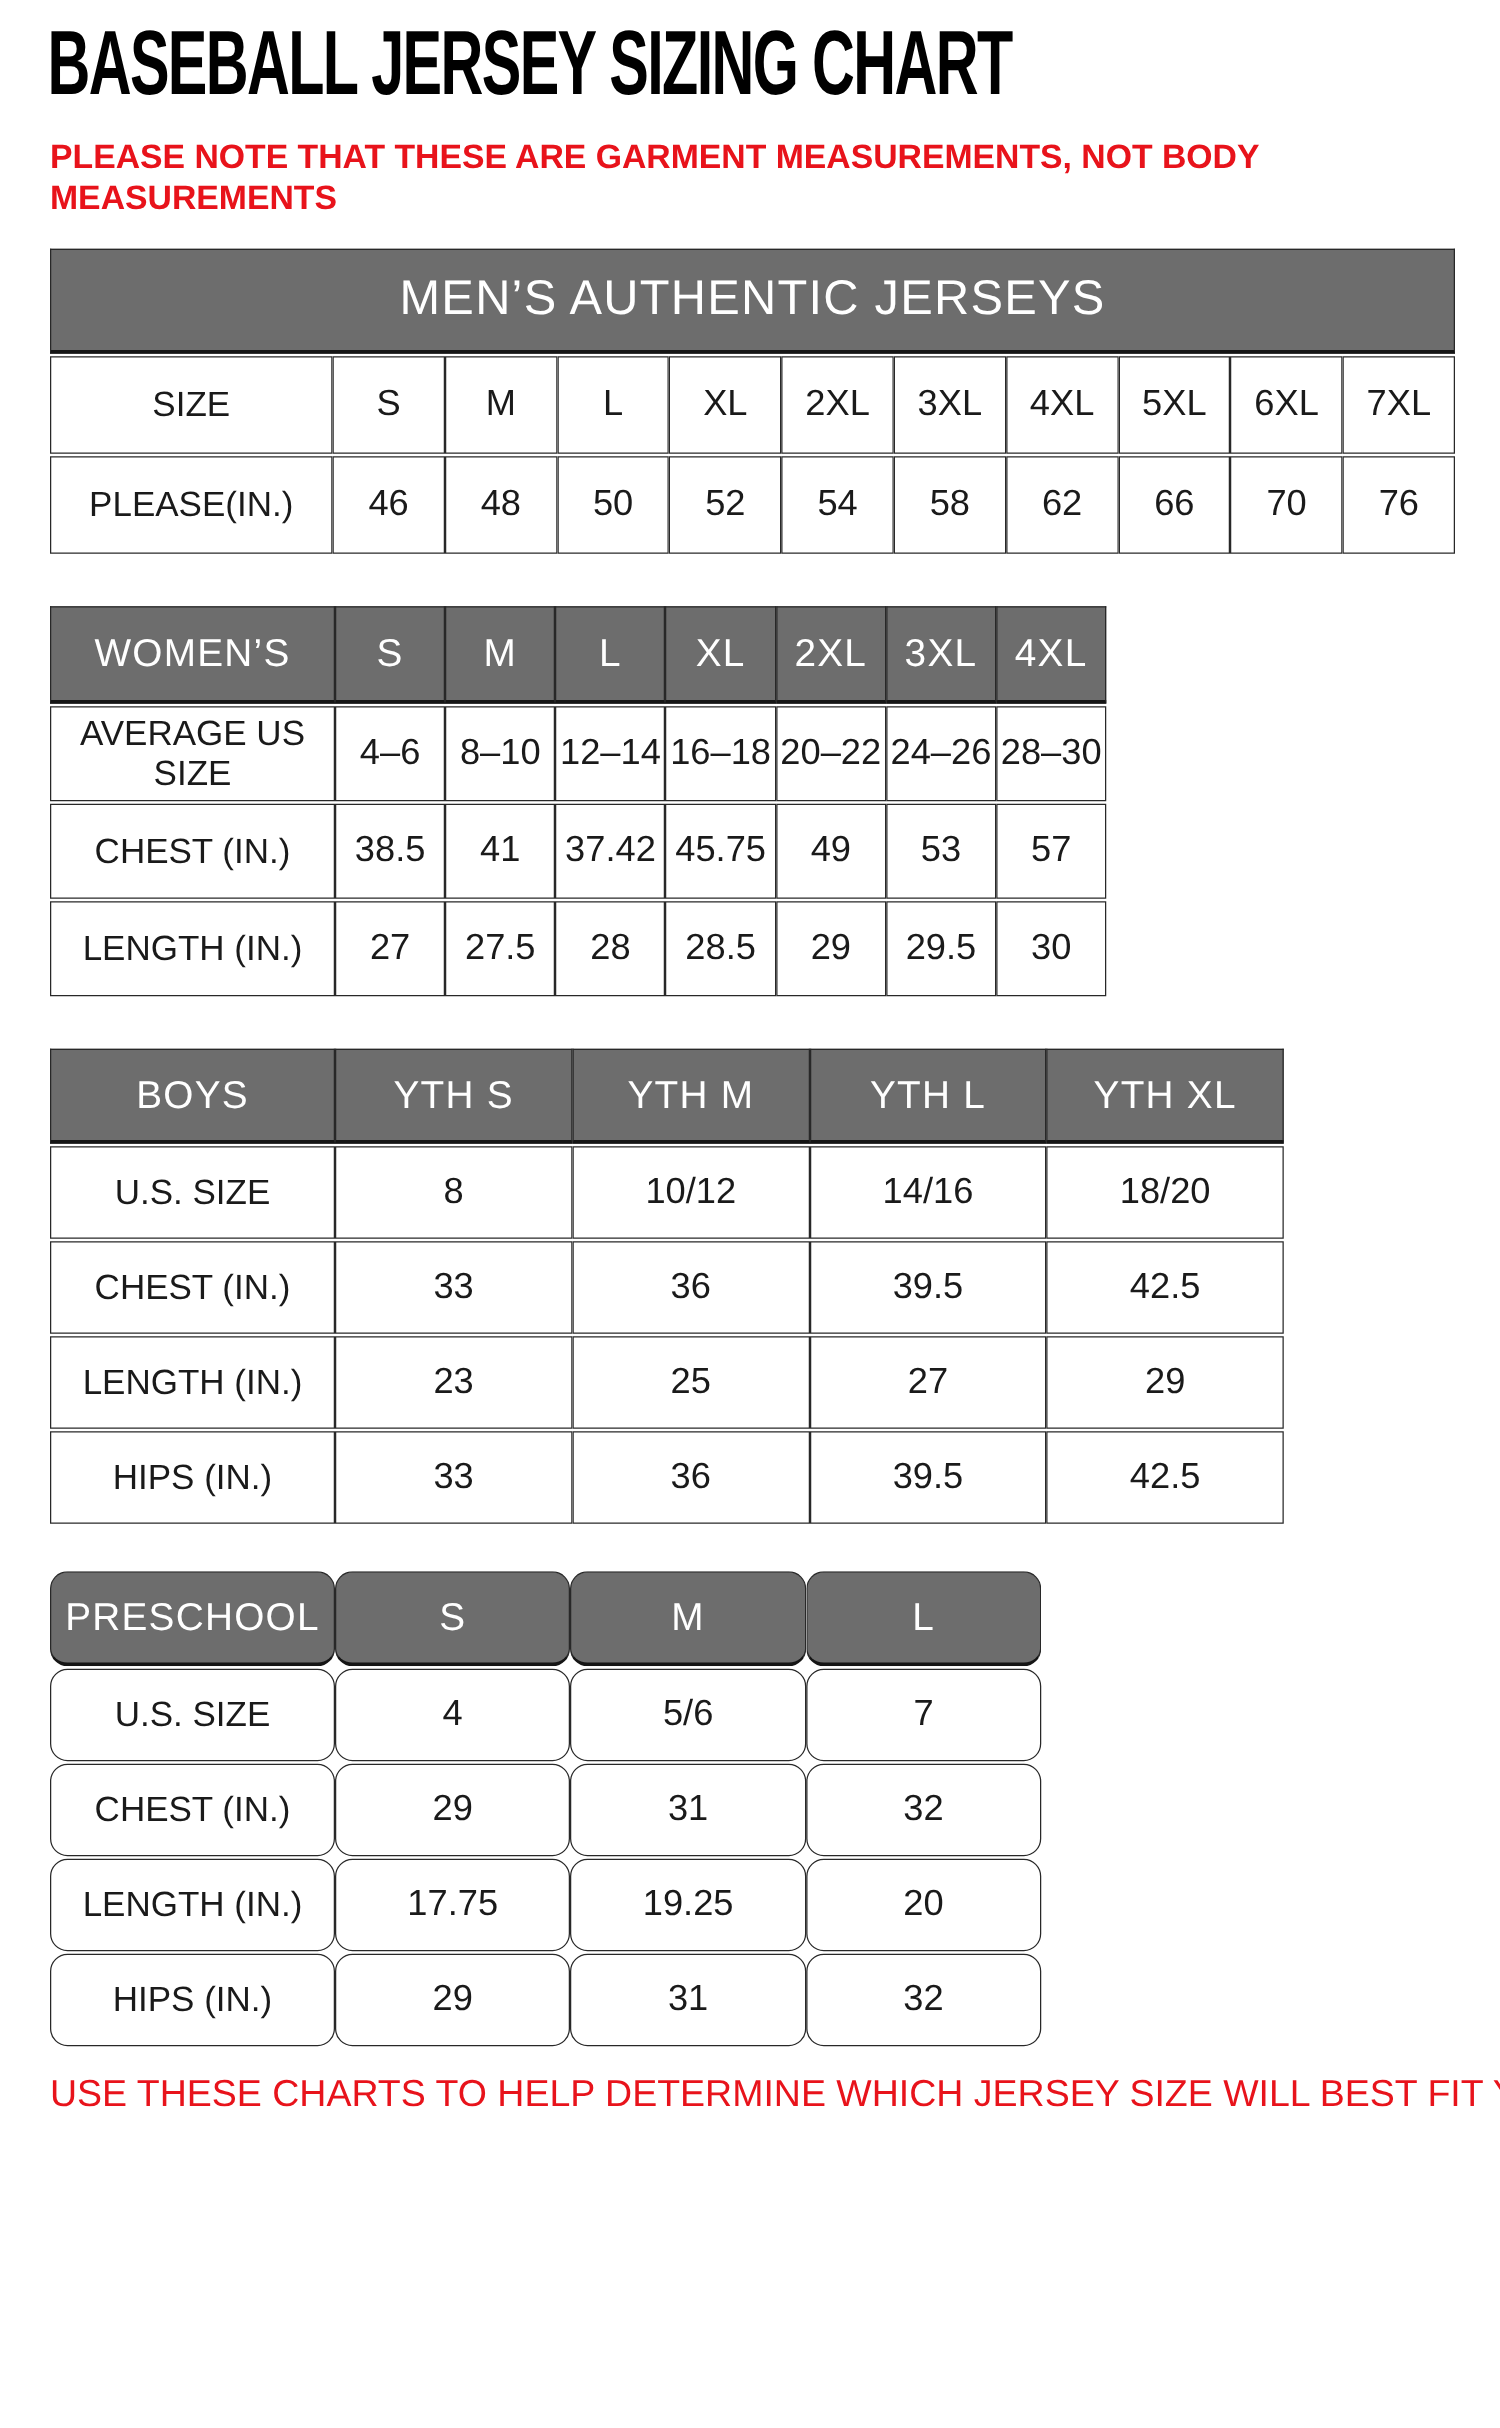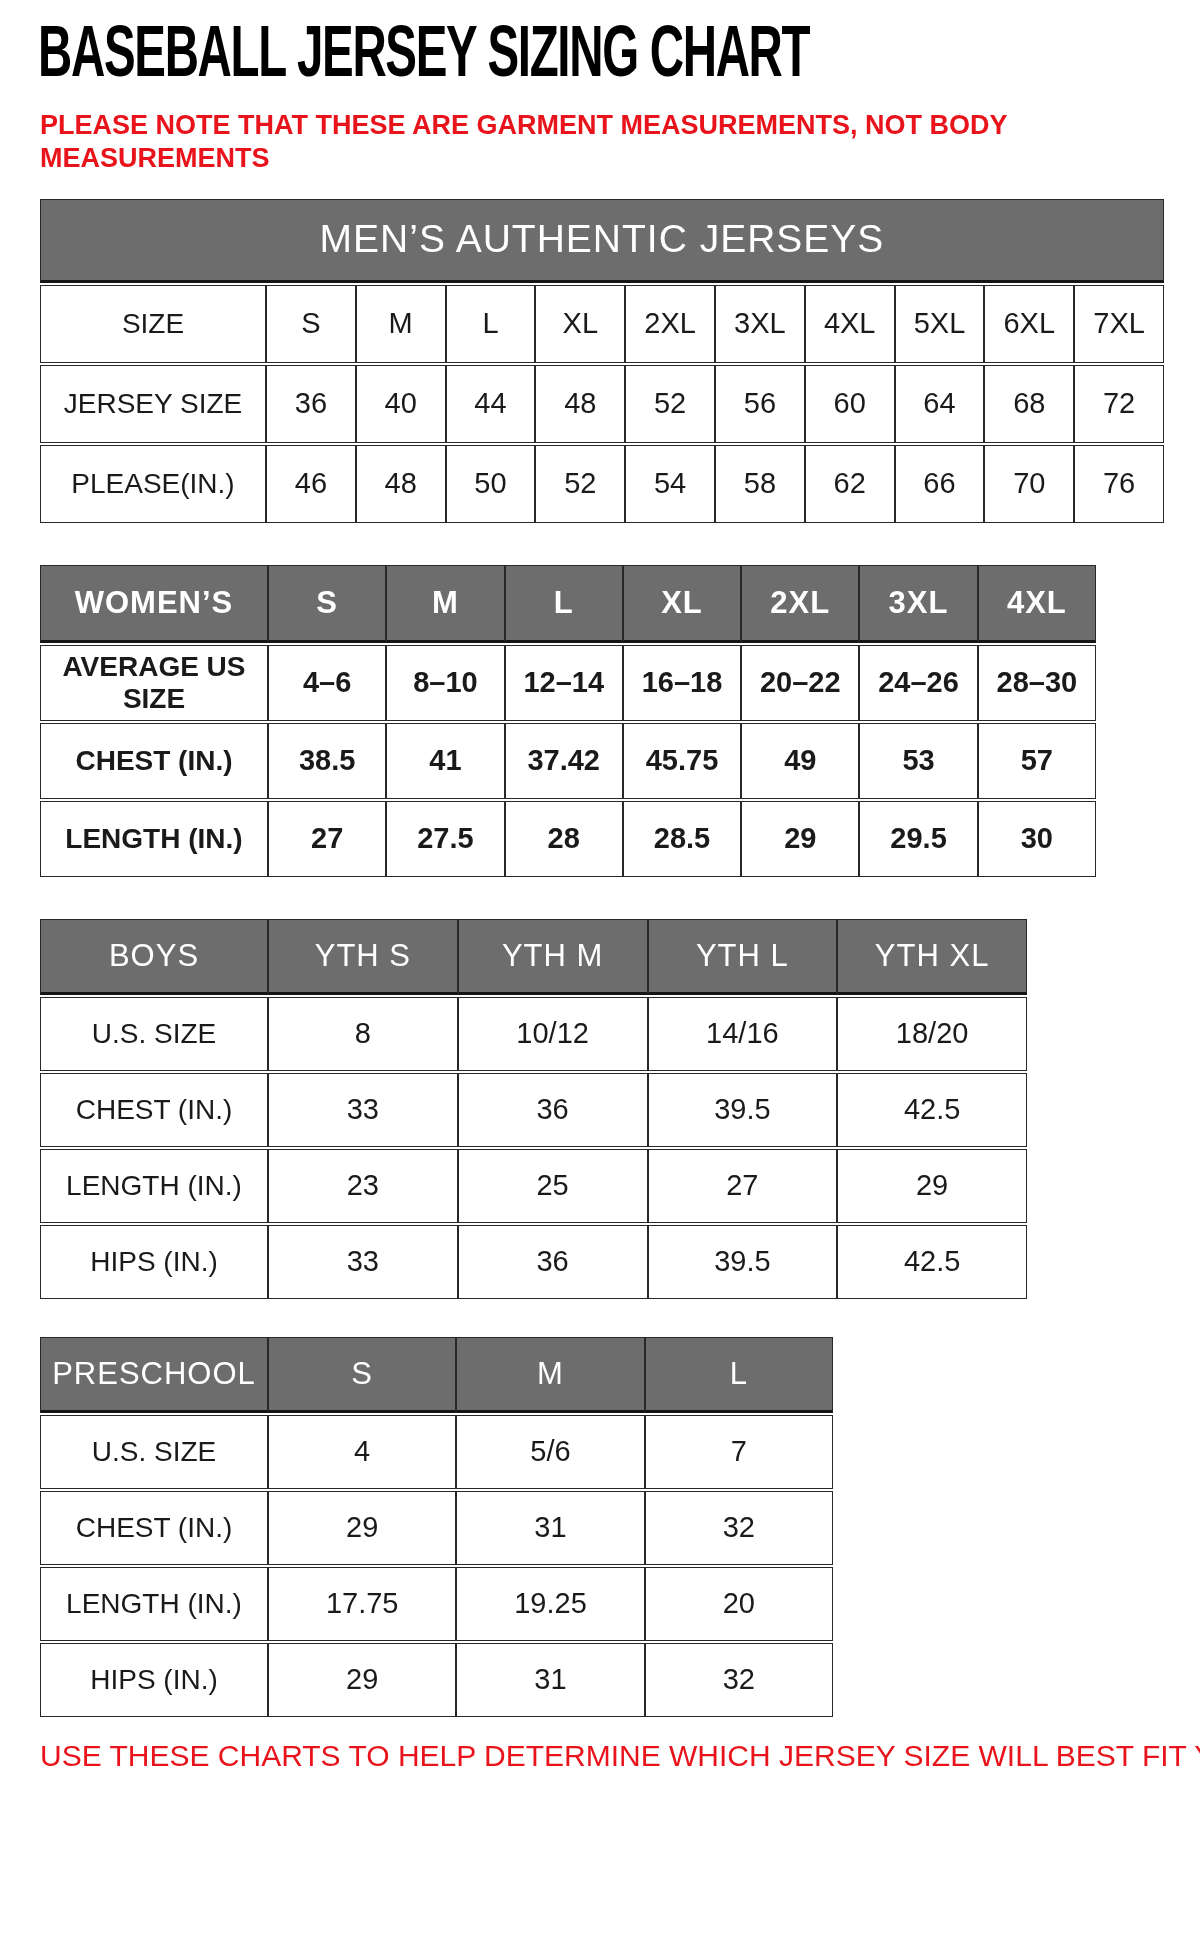--- a/index.html
+++ b/index.html
@@ -70,28 +70,28 @@
     border-bottom: 3px solid #151515;
     height: 80px;
   }
   col.c-label { width: 228px; }
 
   
   .t-mens { width: 1124px; margin-left: 42px; margin-top: 22px; }
   .t-mens col.c-label { width: 226px; }
   .t-mens td { height: 76px; }
 
-  .t-womens { width: 1056px; margin-top: 38px; font-weight: bold; }
+  .t-womens { width: 845px; margin-top: 38px; }
   .t-womens td { height: 74px; }
 
   .t-boys { width: 987px; margin-top: 38px; }
   .t-boys td { height: 72px; }
 
   .t-pre { width: 793px; margin-top: 34px; }
-  .t-pre td { height: 72px; }
+  .t-pre td { height: 72px; border-radius: 14px; }
 
   
   .footer {
     margin: 20px 0 0 40px;
     font-size: 30px;
     font-weight: 400;
     white-space: nowrap;
   }
 </style>
 </head>
@@ -119,33 +119,20 @@
         <td>L</td>
         <td>XL</td>
         <td>2XL</td>
         <td>3XL</td>
         <td>4XL</td>
         <td>5XL</td>
         <td>6XL</td>
         <td>7XL</td>
       </tr>
       <tr>
-        <td class="lbl">JERSEY SIZE</td>
-        <td>36</td>
-        <td>40</td>
-        <td>44</td>
-        <td>48</td>
-        <td>52</td>
-        <td>56</td>
-        <td>60</td>
-        <td>64</td>
-        <td>68</td>
-        <td>72</td>
-      </tr>
-      <tr>
         <td class="lbl">PLEASE(IN.)</td>
         <td>46</td>
         <td>48</td>
         <td>50</td>
         <td>52</td>
         <td>54</td>
         <td>58</td>
         <td>62</td>
         <td>66</td>
         <td>70</td>

